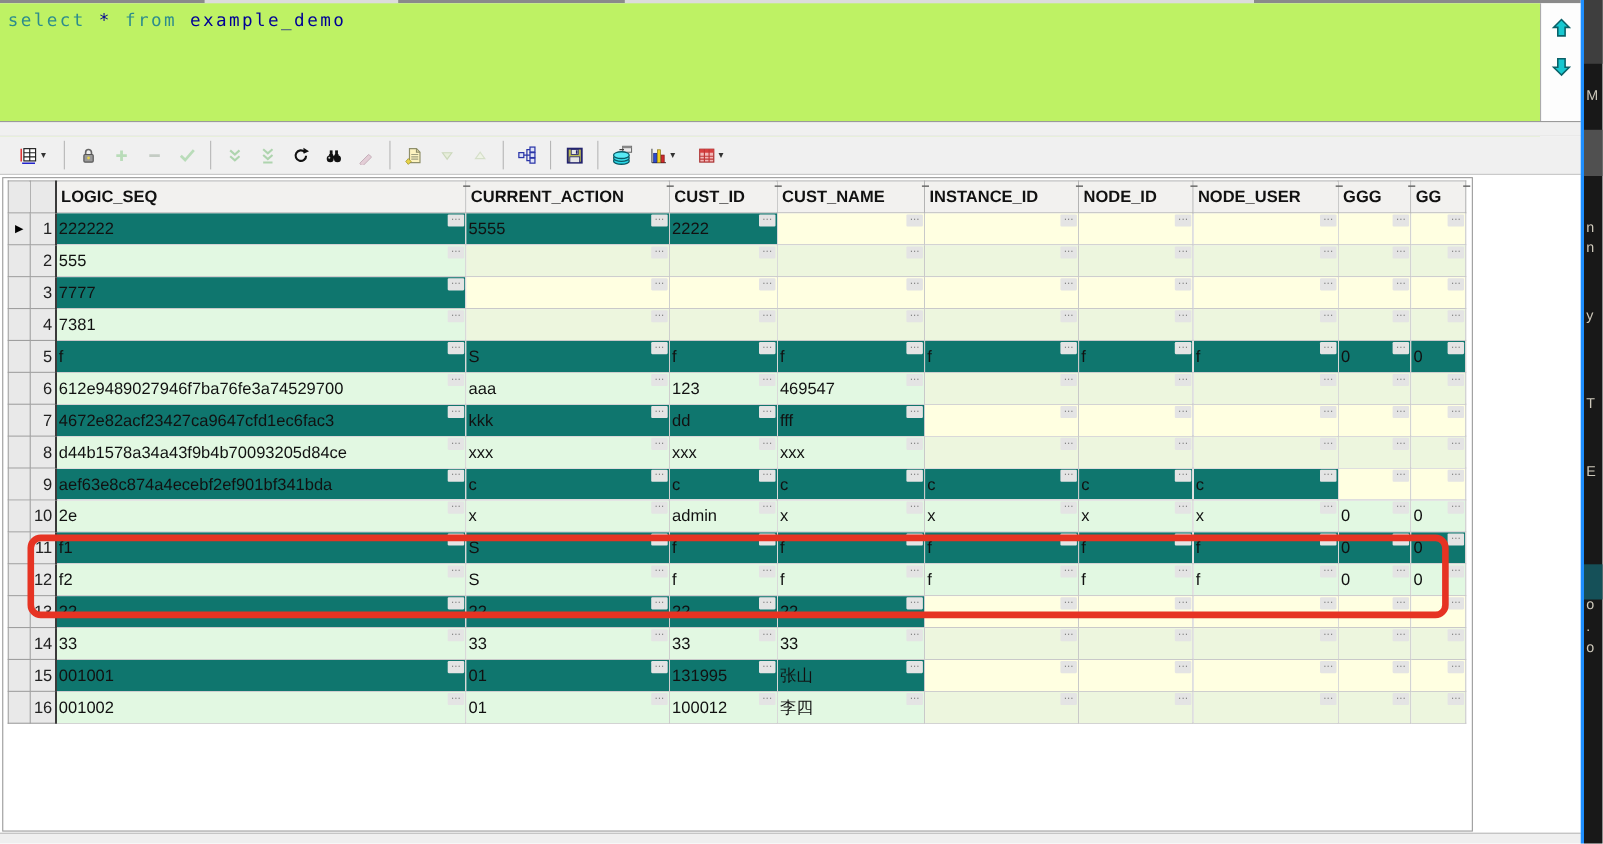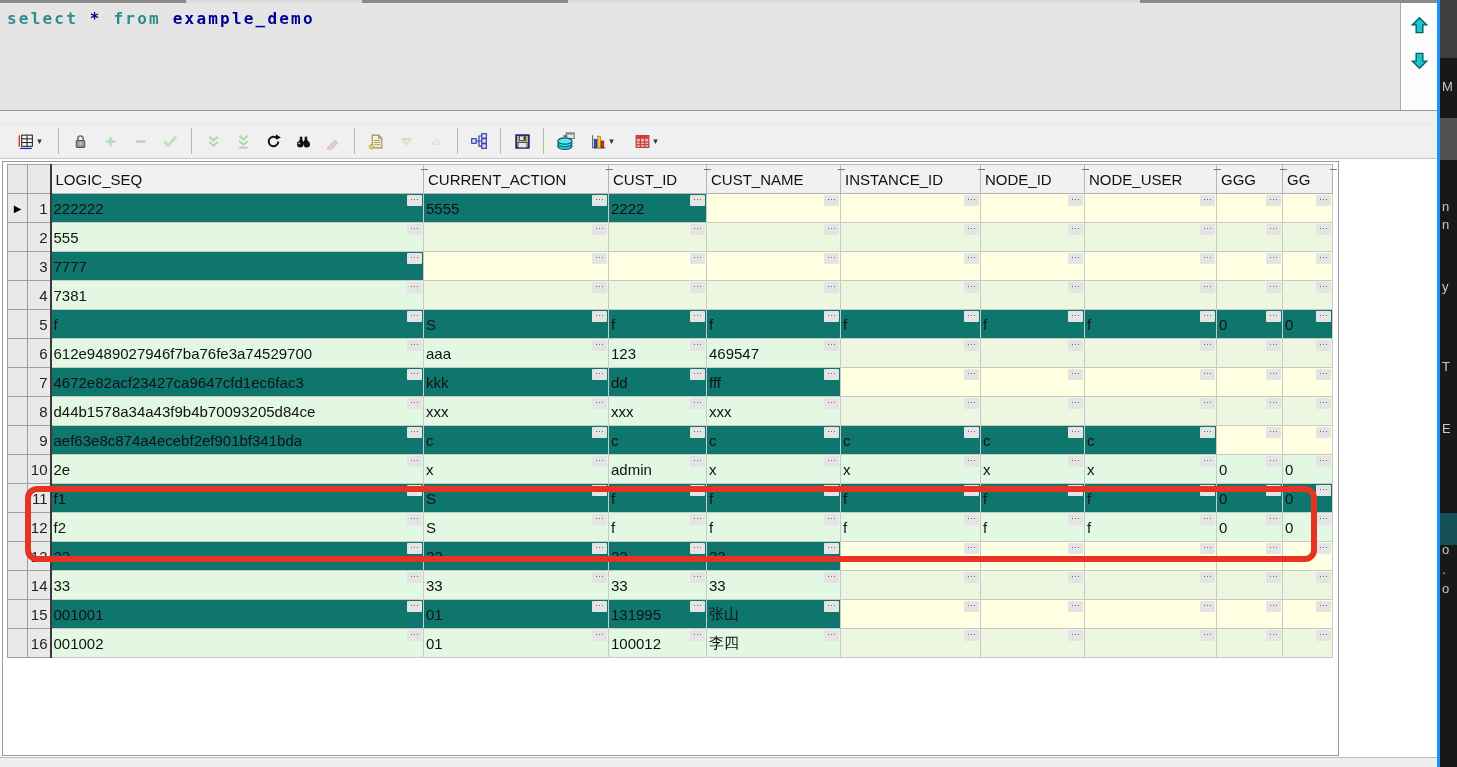--- a/index.html
+++ b/index.html
@@ -5,21 +5,21 @@
   * { margin:0; padding:0; box-sizing:border-box; }
   html,body { width:1457px; height:767px; overflow:hidden; background:#fff;
               font-family:"Liberation Sans", sans-serif; }
   #app { position:relative; width:1457px; height:767px; background:#fff; }
 
   
   #topstrip { position:absolute; left:0; top:0; width:1437px; height:3px; background:#8a8a8a; }
   .topseg { position:absolute; top:0; height:3px; background:#dcdcdc; }
 
   
-  #editor { position:absolute; left:0; top:3px; width:1400px; height:134px; background:#e5e5e5;font-weight:bold; }
+  #editor { position:absolute; left:0; top:3px; width:1400px; height:134px; background:#bef264; }
   #sql-line { padding:6px 0 0 7px; font-family:"DejaVu Sans Mono", monospace;
               font-size:16px; letter-spacing:2.2px; white-space:pre; }
   .tok-keyword { color:#2d8c8c; }
   .tok-identifier { color:#000096; }
   .tok-plain { color:#000; }
 
   #editor-side { position:absolute; left:1400px; top:3px; width:37px; height:107px;
                  background:#fdfdfd; border-left:1px solid #aaa; }
   .arrow-btn { position:absolute; left:9px; width:19px; height:19px; background:transparent;
                border:none; cursor:pointer; padding:0; }
@@ -36,21 +36,21 @@
   .tb.wcaret { width:44px; }
   .caret { font-size:9px; color:#333; }
   .tbsep { width:1px; height:26px; background:#b6b6b6; margin:0 6px; }
 
   
   #grid-box { position:absolute; left:2px; top:161px; width:1337px; height:595px;
               background:#fff; border:1px solid #9a9a9a; padding:2px 0 0 4px; overflow:hidden; }
   #grid-table { border-collapse:collapse; table-layout:fixed; font-size:15px; color:#111; }
   #grid-table th, #grid-table td { border:1px solid #c9c9c9; height:29px; padding:0 2px;
               white-space:nowrap; overflow:hidden; }
-  #grid-table th { background:#f2f1ef; border-color:#b4b4b4; font-weight:normal;
+  #grid-table th { background:#f2f1ef; border-color:#b4b4b4; font-weight:bold;
               text-align:left; padding-left:4px; position:relative; overflow:visible; }
   th.hcol::after { content:"–"; position:absolute; right:-5px; top:-4px; color:#666;
               font-size:13px; background:transparent; z-index:2; }
   .ind, .num { background:#e9e9e9 !important; border-color:#9f9f9f !important; }
   td.num { text-align:right; padding-right:4px; color:#222; }
   td.ind { text-align:center; font-size:10px; color:#000; }
   .c0 { border-left:2px solid #3a3a3a !important; }
   td.cell { position:relative; }
   td.cell.fil.odd  { background:#0f766e; }
   td.cell.fil.even { background:#e2f8e2;margin-left:28px; }

